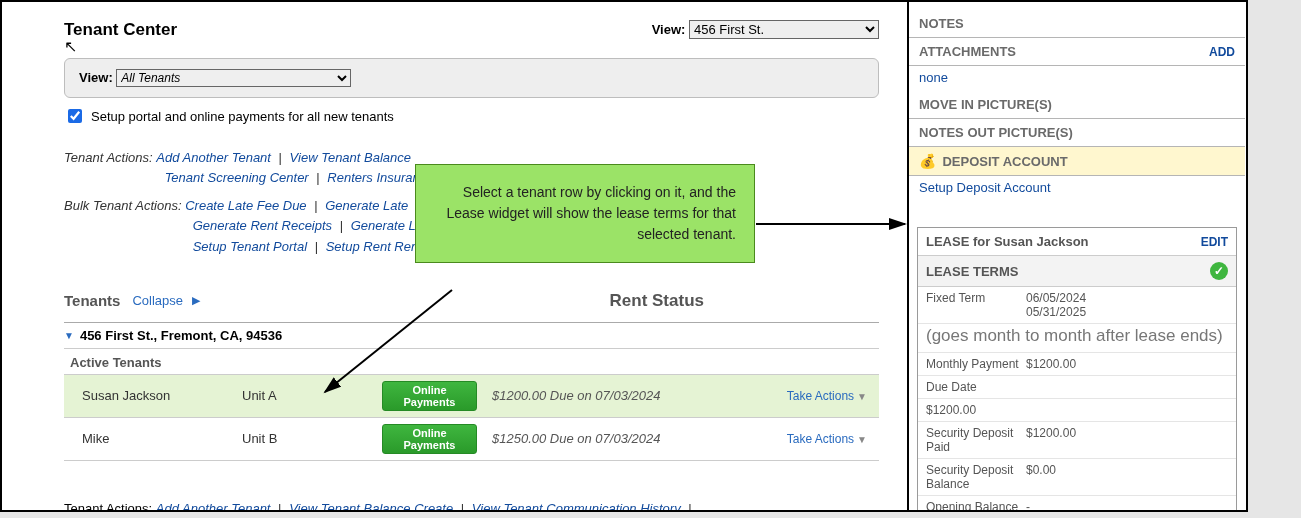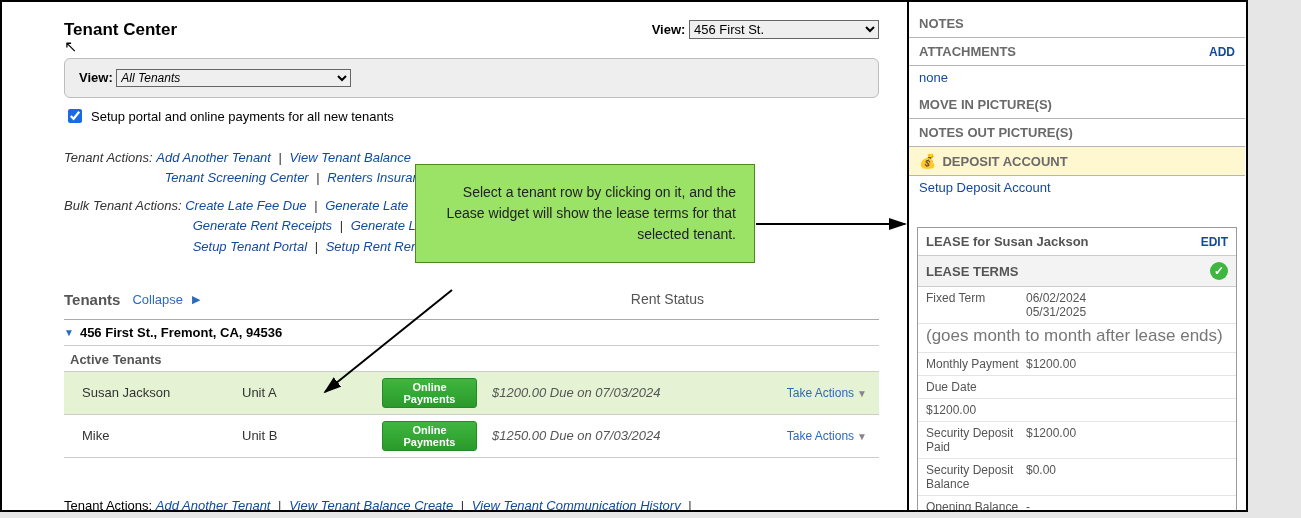--- a/index.html
+++ b/index.html
@@ -73,21 +73,21 @@
   .tenants-header {
     margin:34px 28px 0 62px;
     border-bottom:1px solid #aaa;
     display:flex; align-items:center;
     padding-bottom:11px;
     gap:6px;
   }
   .tenants-header .th-title { font-size:15px; font-weight:bold; color:#555; }
   .tenants-header .collapse { color:#2a6bbf; font-size:13px; margin-left:6px; cursor:pointer;}
   .tenants-header .tri { color:#2a6bbf; font-size:11px; margin-left:3px;}
-  .th-rent { margin-left:auto; margin-right:175px; font-size:14px; font-weight:normal; color:#555;}
+  .th-rent { margin-left:auto; margin-right:175px; font-size:17px; font-weight:bold; color:#555;}
   .addr-row {
     margin:0 28px 0 62px; border-bottom:1px solid #ccc;
     padding:5px 0 5px 0; display:flex; align-items:center;
   }
   .addr-row .caret { color:#2a6bbf; font-size:10px; margin-right:6px;}
   .addr-row .addr { font-weight:bold; font-size:13px;}
   .active-row {
     margin:0 28px 0 62px; border-bottom:1px solid #ccc;
     padding:6px 0 4px 6px; color:#555; font-weight:bold; font-size:13px;
   }
@@ -301,21 +301,21 @@
         <span>LEASE for Susan Jackson</span>
         <span class="edit">EDIT</span>
       </div>
       <div class="lease-terms-bar">
         <span>LEASE TERMS</span>
         <span class="check-circ">✓</span>
       </div>
       <div class="lt-row">
         <span class="k">Fixed Term</span>
         <span class="v">
-          <span>06/02/2024</span><br><span>05/31/2025</span>
+          <span>06/05/2024</span><br><span>05/31/2025</span>
         </span>
       </div>
       <div class="lt-note">(goes month to month after lease ends)</div>
       <div class="lt-row">
         <span class="k">Monthly Payment</span>
         <span class="v">$1200.00</span>
       </div>
       <div class="lt-row">
         <span class="k">Due Date</span>
       </div>

